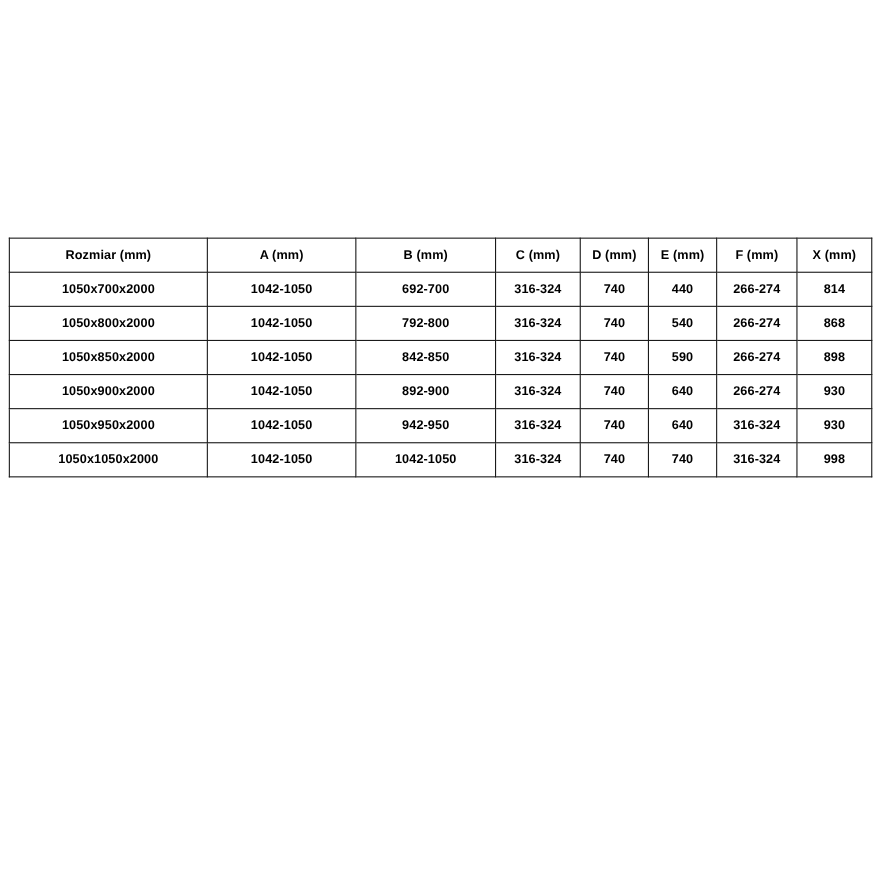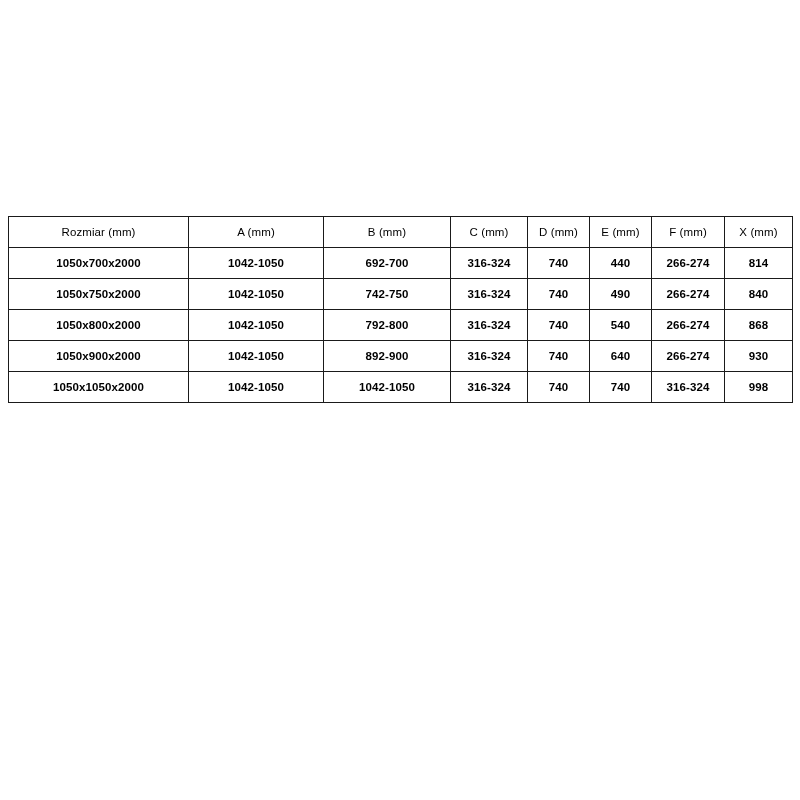--- a/index.html
+++ b/index.html
@@ -33,21 +33,21 @@
     vertical-align: middle;
     font-size: 11.5px;
     font-weight: bold;
     height: 30px;
     padding: 0 2px;
     white-space: nowrap;
     letter-spacing: 0.1px;
   }
   table.spec thead th {
     font-size: 11.5px;
-    font-weight: normal;
+    font-weight: bold;
   }
   
   col.c0 { width: 180px; }
   col.c1 { width: 135px; }
   col.c2 { width: 127px; }
   col.c3 { width: 77px; }
   col.c4 { width: 62px; }
   col.c5 { width: 62px; }
   col.c6 { width: 73px; }
   col.c7 { width: 68px; }
@@ -84,47 +84,57 @@
         <td>1050x700x2000</td>
         <td>1042-1050</td>
         <td>692-700</td>
         <td>316-324</td>
         <td>740</td>
         <td>440</td>
         <td>266-274</td>
         <td>814</td>
       </tr>
       <tr>
-        <td>1050x750x2000</td>
-        <td>1042-1050</td>
-        <td>742-750</td>
-        <td>316-324</td>
-        <td>740</td>
-        <td>490</td>
-        <td>266-274</td>
-        <td>840</td>
-      </tr>
-      <tr>
         <td>1050x800x2000</td>
         <td>1042-1050</td>
         <td>792-800</td>
         <td>316-324</td>
         <td>740</td>
         <td>540</td>
         <td>266-274</td>
         <td>868</td>
       </tr>
       <tr>
+        <td>1050x850x2000</td>
+        <td>1042-1050</td>
+        <td>842-850</td>
+        <td>316-324</td>
+        <td>740</td>
+        <td>590</td>
+        <td>266-274</td>
+        <td>898</td>
+      </tr>
+      <tr>
         <td>1050x900x2000</td>
         <td>1042-1050</td>
         <td>892-900</td>
         <td>316-324</td>
         <td>740</td>
         <td>640</td>
         <td>266-274</td>
+        <td>930</td>
+      </tr>
+      <tr>
+        <td>1050x950x2000</td>
+        <td>1042-1050</td>
+        <td>942-950</td>
+        <td>316-324</td>
+        <td>740</td>
+        <td>640</td>
+        <td>316-324</td>
         <td>930</td>
       </tr>
       <tr>
         <td>1050x1050x2000</td>
         <td>1042-1050</td>
         <td>1042-1050</td>
         <td>316-324</td>
         <td>740</td>
         <td>740</td>
         <td>316-324</td>

